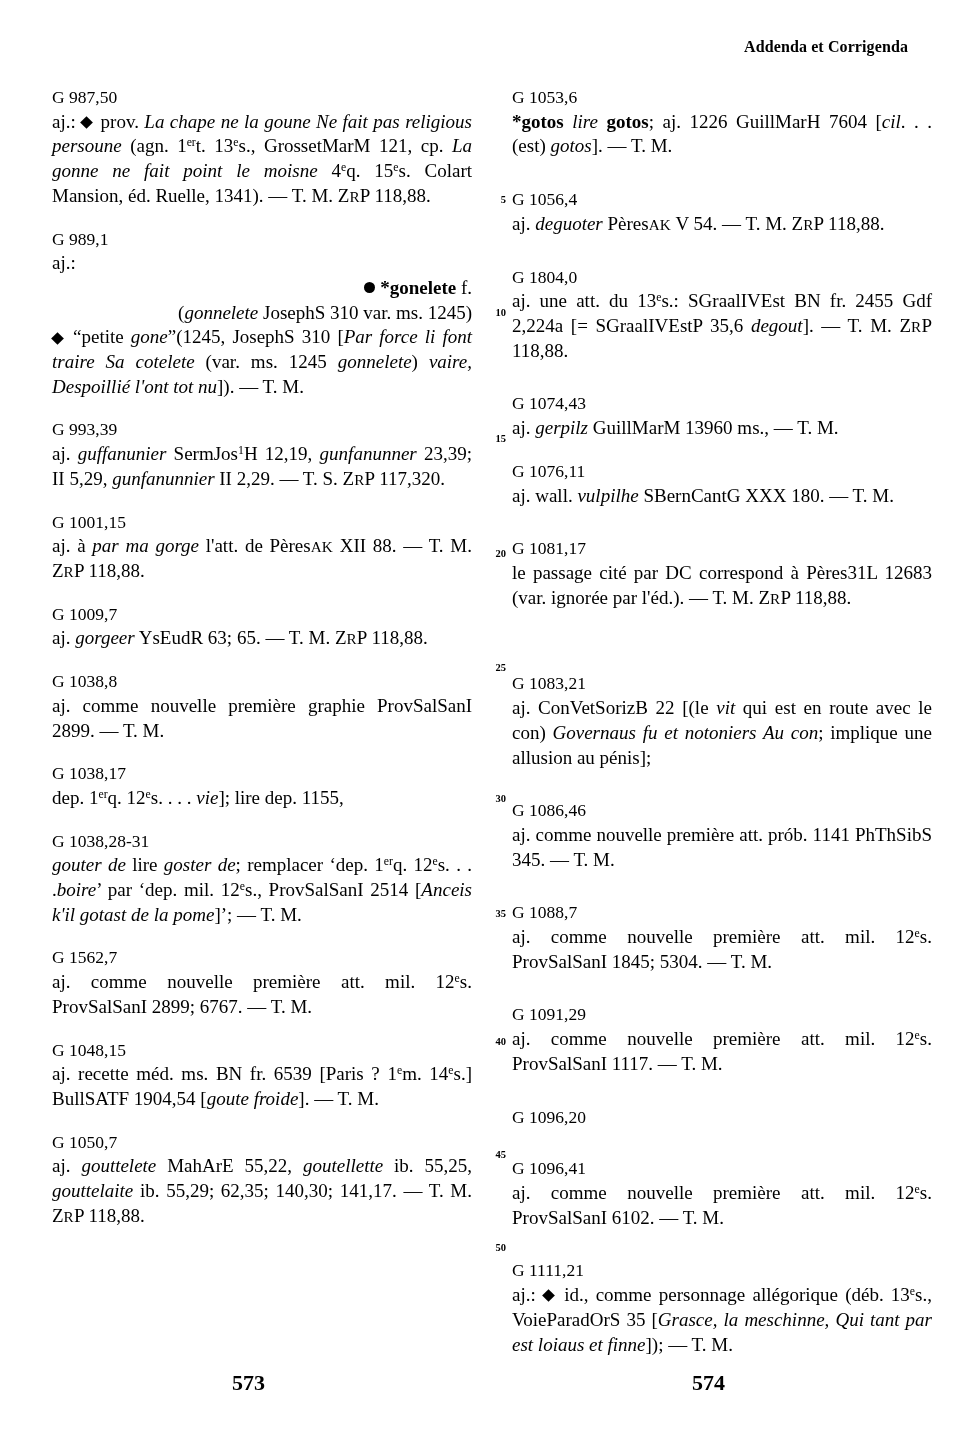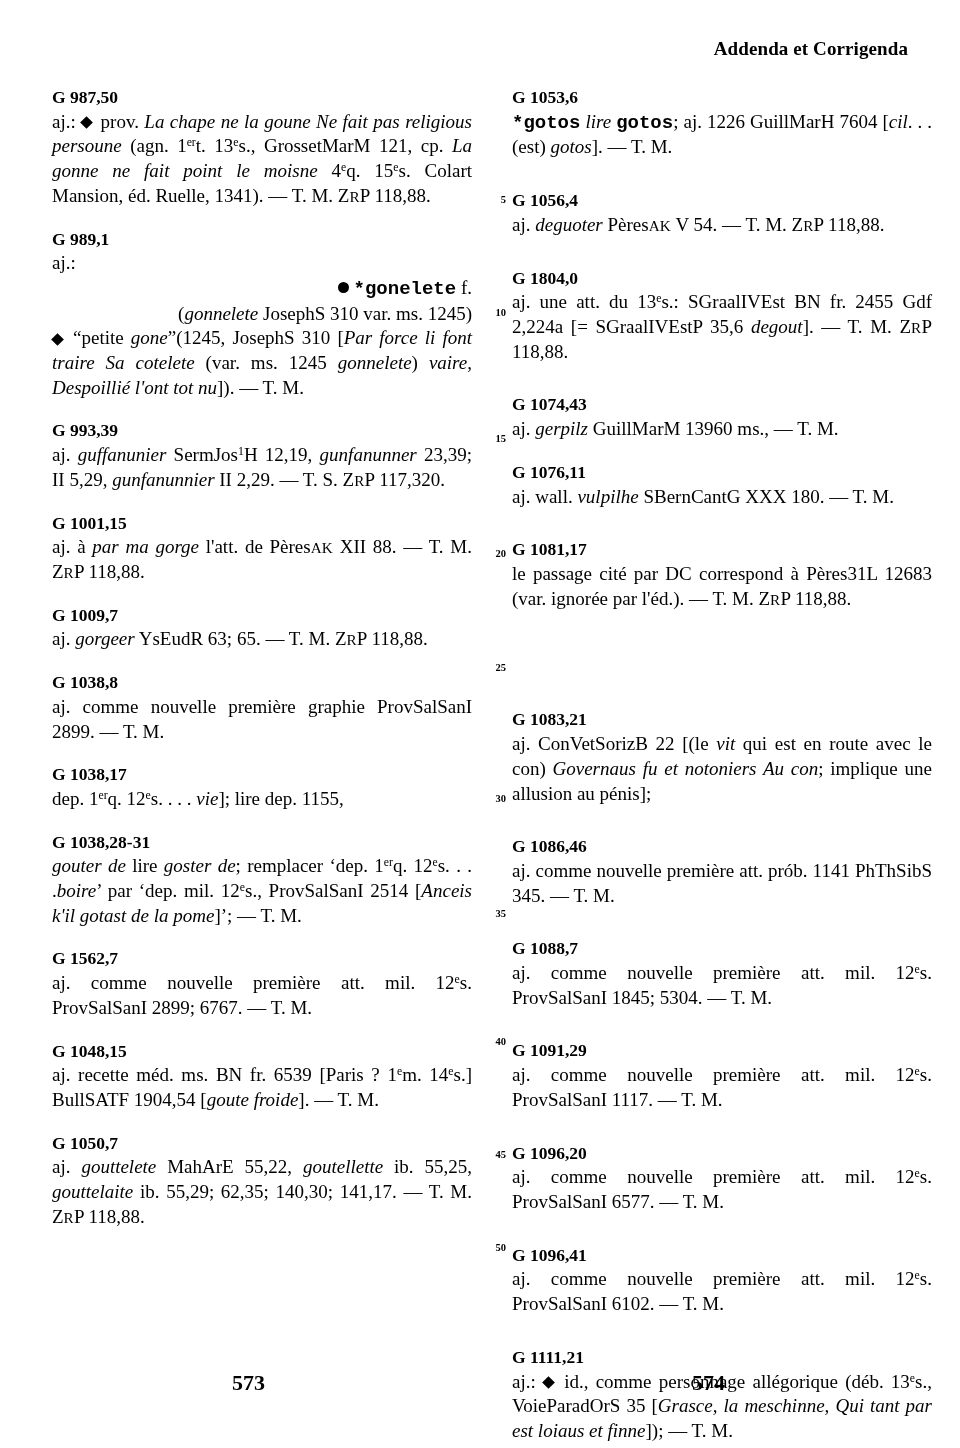--- a/index.html
+++ b/index.html
@@ -20,21 +20,21 @@
   .page {
     position: absolute;
     inset: 0;
   }
 
   
   .running-head {
     position: absolute;
     top: 38px;
     right: 52px;
-    font-size: 19px;
+    font-size: 16px;
     font-weight: bold;
     letter-spacing: 0.1px;
     white-space: nowrap;
   }
 
   
   .columns {
     position: absolute;
     top: 86px;
     left: 0;
@@ -53,40 +53,39 @@
     margin: 0 0 19px 0;
   }
   .entry.gap-lg { margin-bottom: 29px; }
   .entry.gap-xl { }
 
   .ref {
     font-size: 17.5px;
     line-height: 1.30;
     margin: 0 0 1px 0;
     white-space: nowrap;
-    font-weight: bold;
   }
 
   .body {
     font-size: 19px;
     line-height: 1.30;
     margin: 0;
     text-align: justify;
     text-justify: inter-word;
     hyphens: none;
   }
   .body.last-flush { text-align-last: left; }
 
   .indent {
     padding-left: 22px;
     text-align: right;
   }
 
   i, em { font-style: italic; }
-  b, strong { font-weight: bold; font-family: Liberation Mono, monospace; }
+  b, strong { font-weight: bold; }
 
   .sc {
     font-size: 0.80em;
     letter-spacing: 0.2px;
   }
 
   sup.ord {
     font-size: 0.62em;
     vertical-align: 0.48em;
     line-height: 0;
@@ -248,21 +247,21 @@
       <div class="entry gap-xl">
         <div class="ref">G 1074,43</div>
         <div class="body last-flush">aj. <i>gerpilz</i> GuillMarM 13960 ms., — T. M.</div>
       </div>
 
       <div class="entry gap-lg">
         <div class="ref">G 1076,11</div>
         <div class="body last-flush">aj. wall. <i>vulpilhe</i> SBernCantG XXX 180. — T. M.</div>
       </div>
 
-      <div class="entry" style="margin-bottom:97px">
+      <div class="entry" style="margin-bottom:62px">
         <div class="ref">G 1081,17</div>
         <div class="body last-flush">le passage cité par DC correspond à Pères31L 12683 (var. ignorée par l'éd.). — T. M. Z<span class="sc">R</span>P 118,88.</div>
       </div>
 
       <div class="entry gap-lg">
         <div class="ref">G 1083,21</div>
         <div class="body last-flush">aj. ConVetSorizB 22 [(le <i>vit</i> qui est en route avec le con) <i>Governaus fu et notoniers Au con</i>; implique une allusion au pénis];</div>
       </div>
 
       <div class="entry gap-lg">
@@ -275,21 +274,20 @@
         <div class="body last-flush">aj. comme nouvelle première att. mil. 12<sup class="ord">e</sup>s. ProvSalSanI 1845; 5304. — T. M.</div>
       </div>
 
       <div class="entry gap-lg">
         <div class="ref">G 1091,29</div>
         <div class="body last-flush">aj. comme nouvelle première att. mil. 12<sup class="ord">e</sup>s. ProvSalSanI 1117. — T. M.</div>
       </div>
 
       <div class="entry gap-lg">
         <div class="ref">G 1096,20</div>
-        <div class="body last-flush">aj. comme nouvelle première att. mil. 12<sup class="ord">e</sup>s. ProvSalSanI 6577. — T. M.</div>
       </div>
 
       <div class="entry gap-lg">
         <div class="ref">G 1096,41</div>
         <div class="body last-flush">aj. comme nouvelle première att. mil. 12<sup class="ord">e</sup>s. ProvSalSanI 6102. — T. M.</div>
       </div>
 
       <div class="entry">
         <div class="ref">G 1111,21</div>
         <div class="body last-flush">aj.: <span class="bullet-diamond"></span> id., comme personnage allégorique (déb. 13<sup class="ord">e</sup>s., VoieParadOrS 35 [<i>Grasce, la meschinne, Qui tant par est loiaus et finne</i>]); — T. M.</div>

